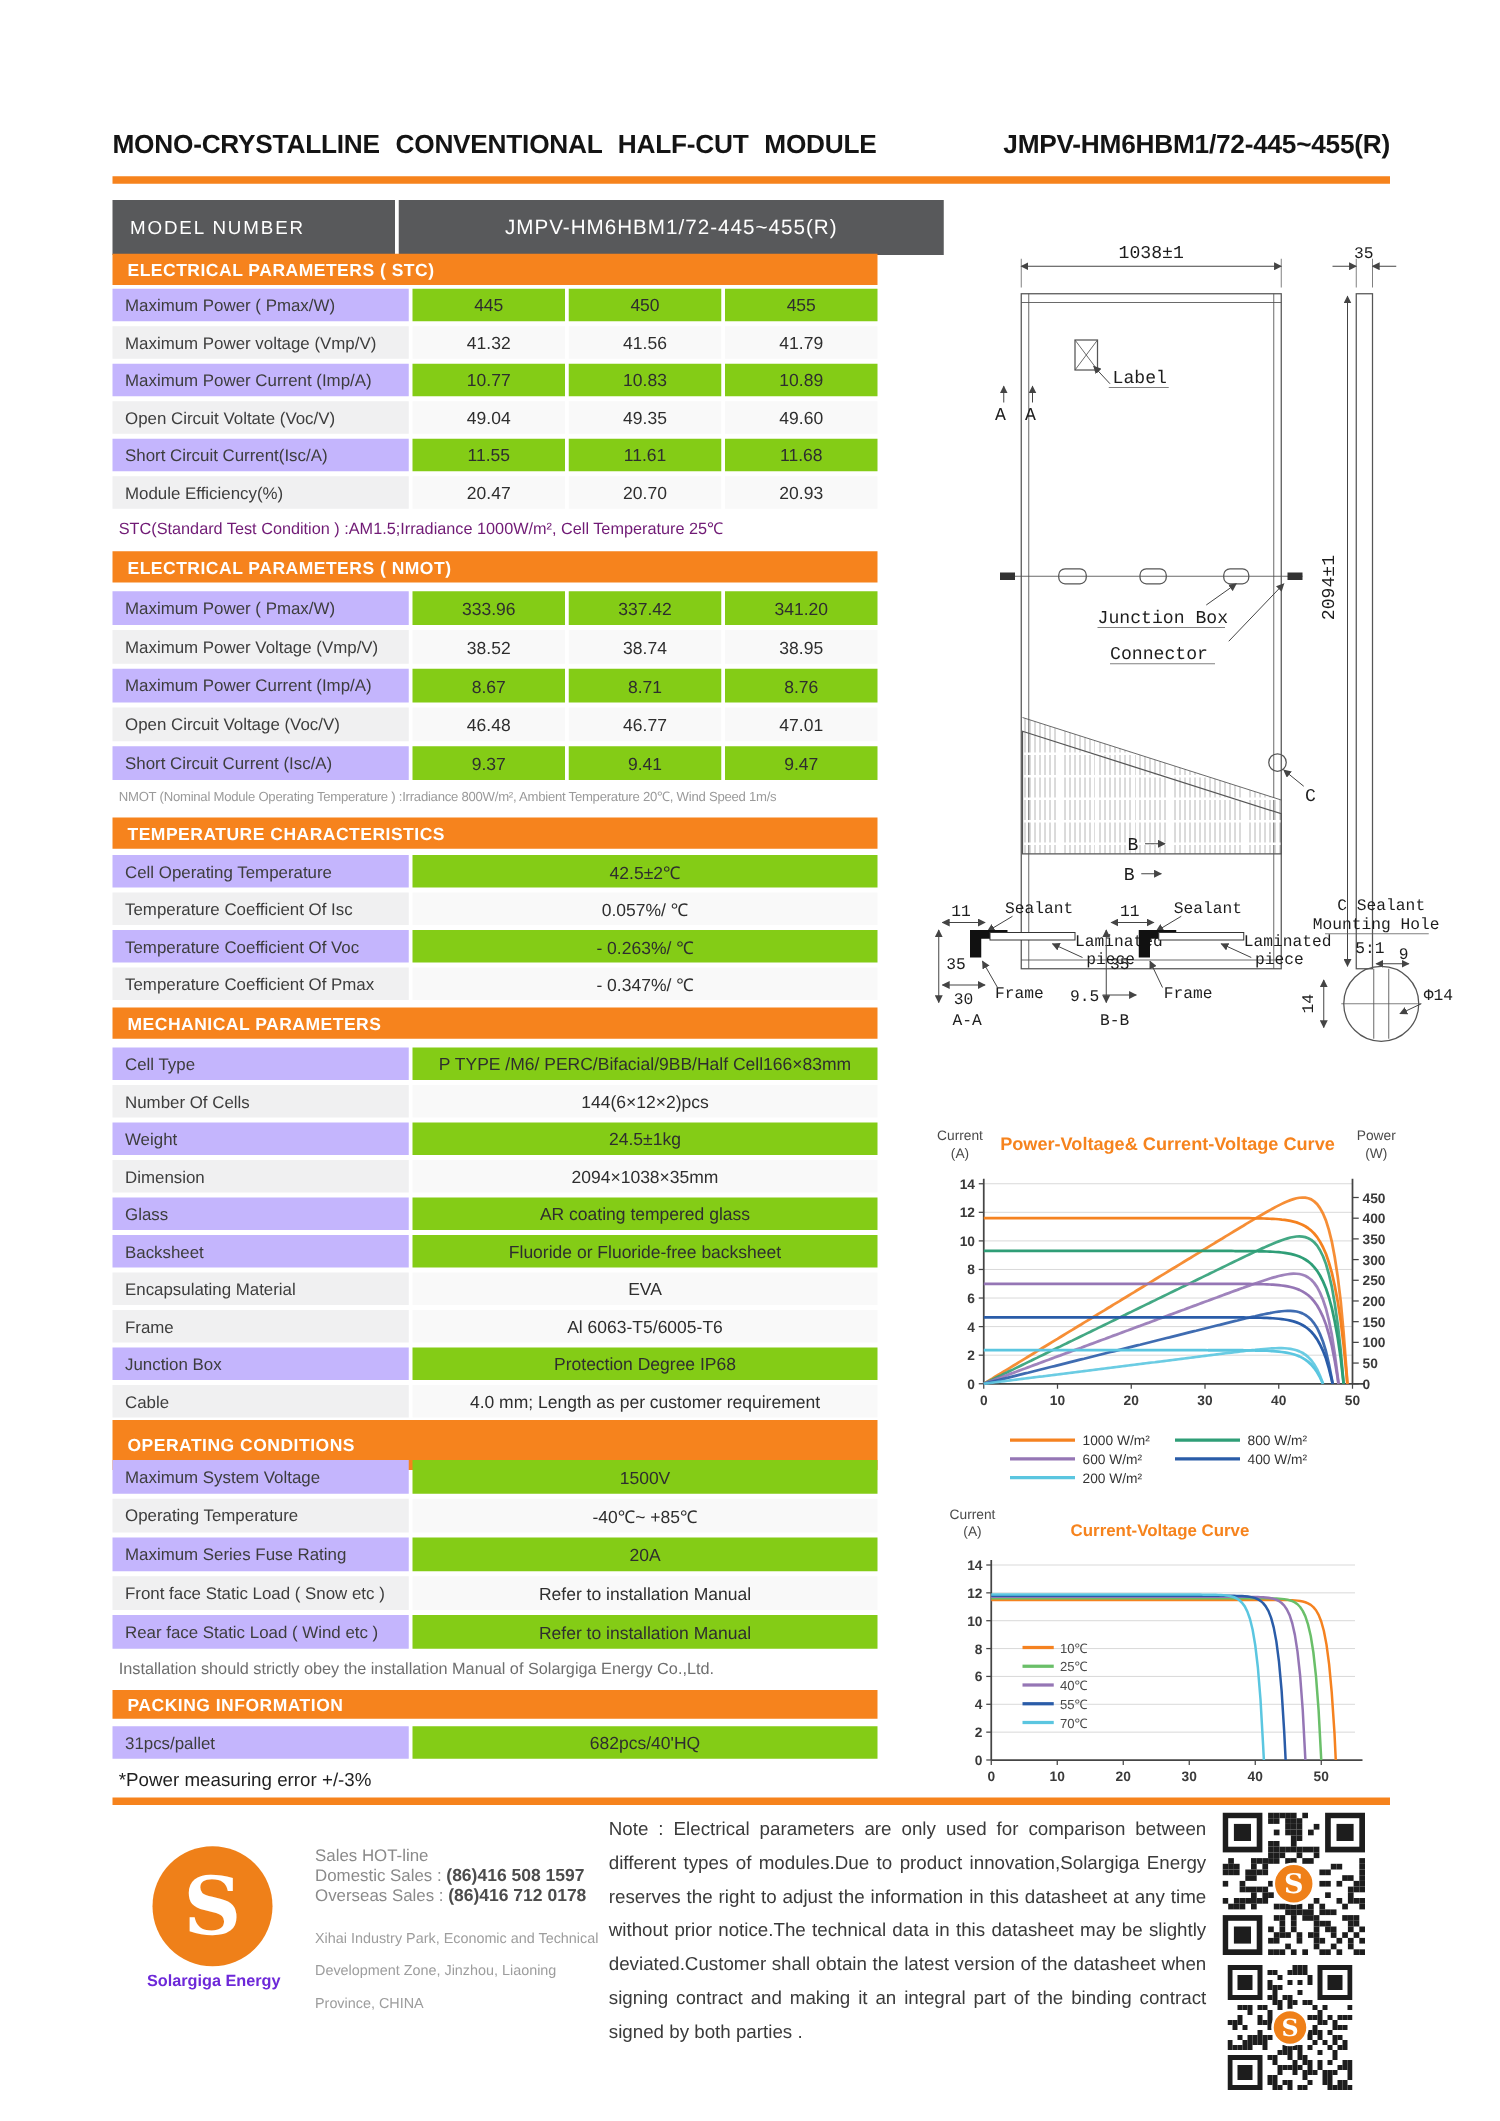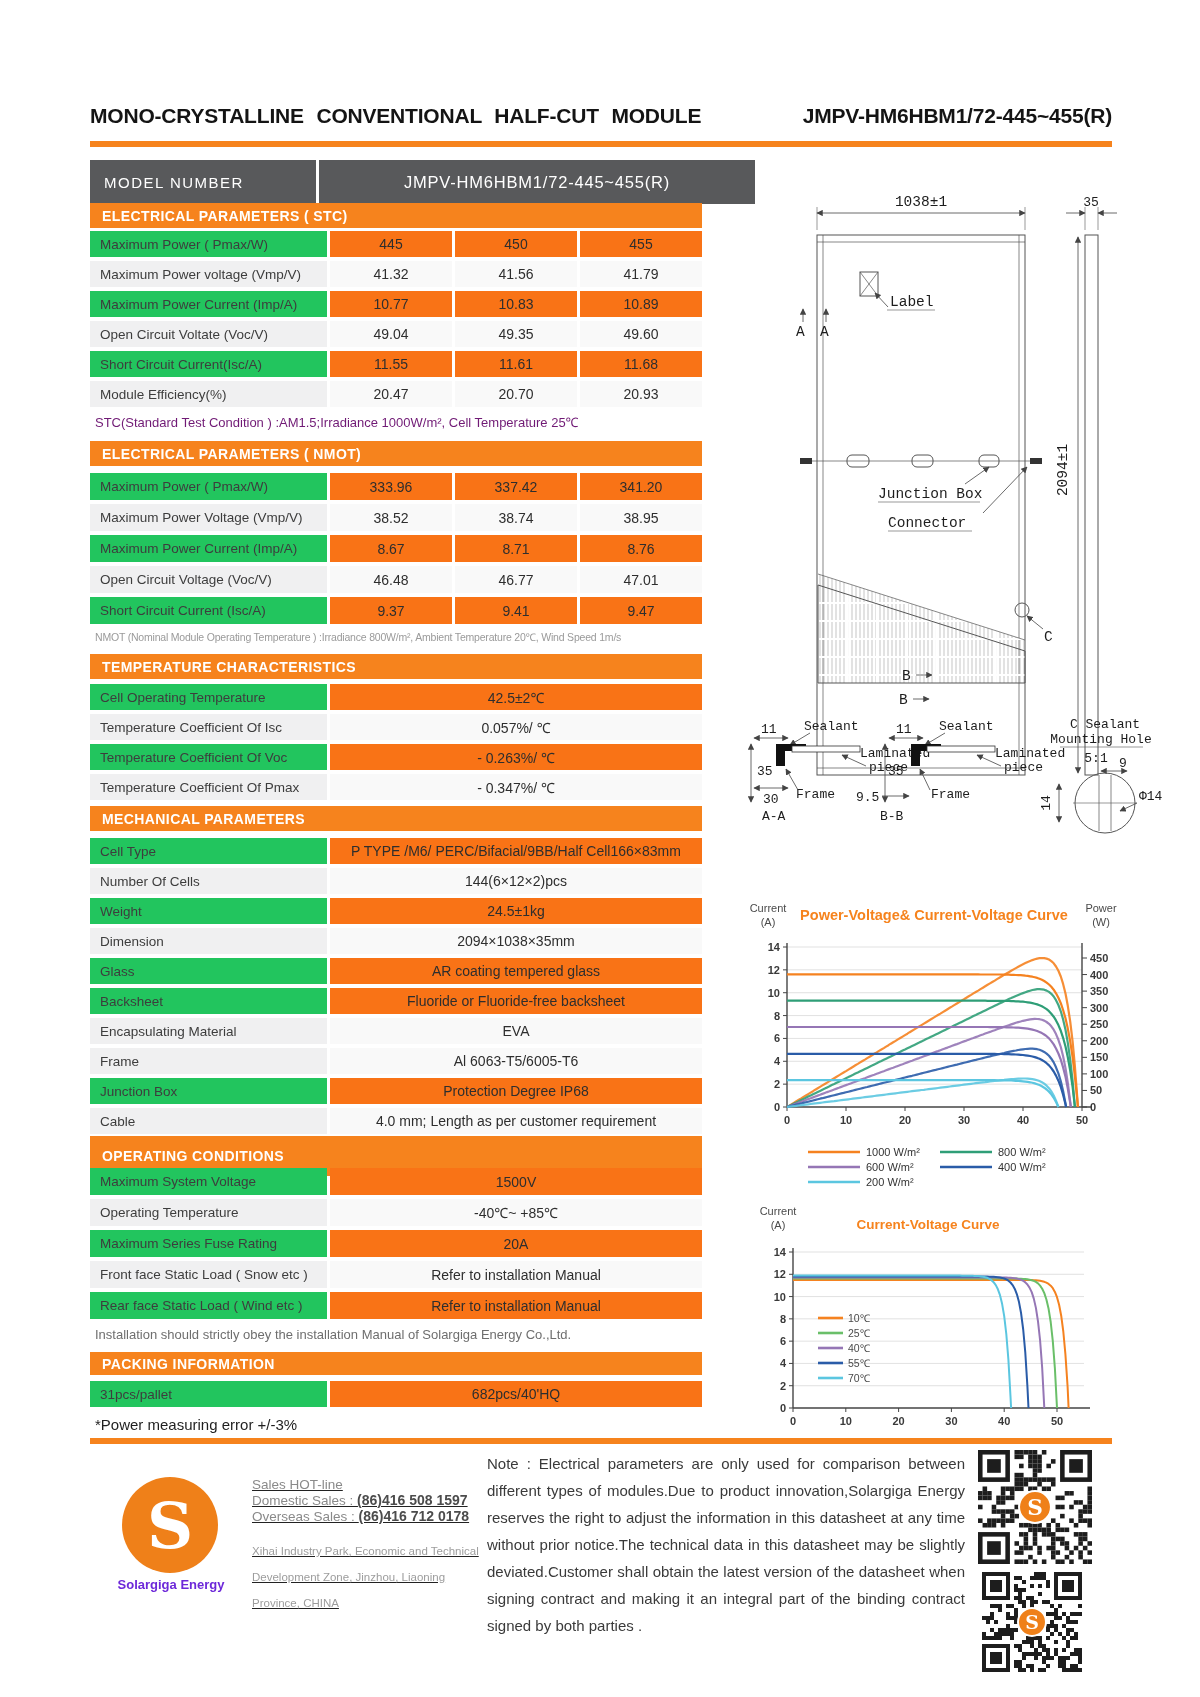--- a/index.html
+++ b/index.html
@@ -21,21 +21,21 @@
   .ohead{position:absolute;left:90px;width:612px;height:25px;background:#F6831D;color:#fff;
          font-weight:bold;font-size:14px;display:flex;align-items:center;padding-left:12px;
          letter-spacing:.4px;box-sizing:border-box;}
   
   .tbl{position:absolute;left:90px;width:612px;}
   .row{display:flex;height:26px;margin-bottom:4px;}
   .row .label{width:237px;display:flex;align-items:center;padding-left:10px;font-size:13.5px;
               color:#3d3d3d;box-sizing:border-box;}
   .row .val{flex:1;display:flex;align-items:center;justify-content:center;font-size:14px;
             color:#2e2e2e;margin-left:3px;}
-  .row.shade .label{background:#22c55e;} .row.shade .val{background:#f97316;}
+  .row.shade .label{background:#c4b5fd;} .row.shade .val{background:#84cc16;}
   .row.lite  .label{background:#f0f0f1;} .row.lite  .val{background:#f9f9f9;}
   .tbl.p31 .row{height:27px;margin-bottom:4px;}
   .note{position:absolute;left:95px;font-size:13px;color:#701a75;}
   .note.small{font-size:10.5px;color:#9a9a9a;letter-spacing:-0.2px;}
   .note.dark{color:#6e6e6e;}
   .pnote{position:absolute;left:95px;font-size:15px;color:#1f1f1f;}
   
   .drawsvg{position:absolute;left:730px;top:170px;}
   .drawsvg .ln{stroke:#555;stroke-width:1;fill:none;}
   .drawsvg .lnt{stroke:#555;stroke-width:.7;}
@@ -43,21 +43,21 @@
   .drawsvg .dim{stroke:#444;stroke-width:.8;}
   .drawsvg text{font-family:"Liberation Mono","DejaVu Sans Mono",monospace;fill:#1d1d1d;}
   .drawsvg .dtx{font-size:13px;} .drawsvg .dtx2{font-size:14.5px;}
   .chartsvg{position:absolute;}
   
   .logo{position:absolute;left:122px;top:1477px;width:96px;height:96px;border-radius:50%;
         background:#EF8019;display:flex;align-items:center;justify-content:center;}
   .logo span{color:#fff;font-size:64px;font-weight:bold;font-family:"DejaVu Serif",serif;}
   .brand{position:absolute;left:96px;top:1577px;width:150px;text-align:center;color:#6d28d9;
          font-weight:bold;font-size:13px;}
-  .contact{position:absolute;left:252px;top:1477px;width:230px;text-decoration:underline;}
+  .contact{position:absolute;left:252px;top:1477px;width:230px;}
   .contact .hot{font-size:13.5px;color:#8a8a8a;}
   .contact .line{font-size:13.5px;color:#8a8a8a;white-space:nowrap;}
   .contact .line b{color:#4c4c4c;font-size:14px;}
   .contact .addr{margin-top:14px;font-size:11.5px;color:#9d9d9d;line-height:26px;}
   .fnote{position:absolute;left:487px;top:1450px;width:478px;font-size:15px;line-height:27px;
          text-align:justify;color:#3a3a3a;}
   .qr{position:absolute;}
 </style>
 </head>
 <body>

